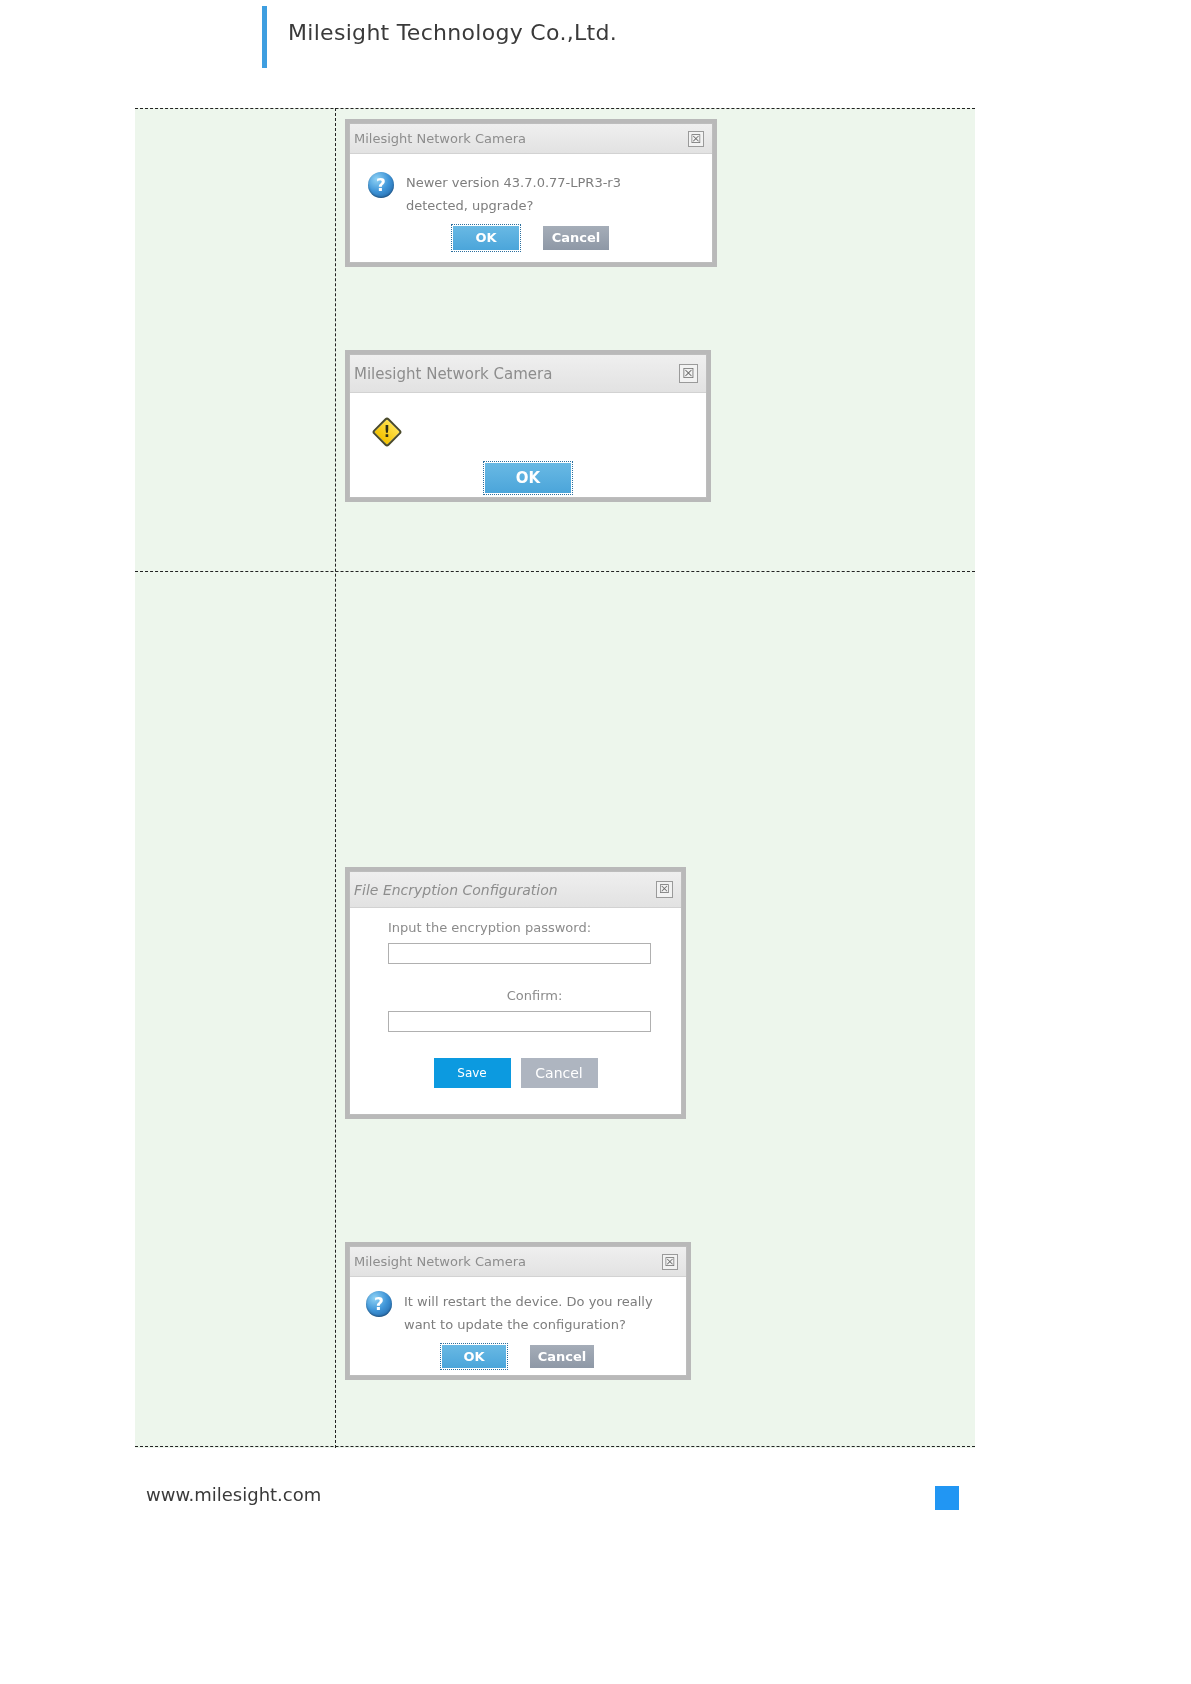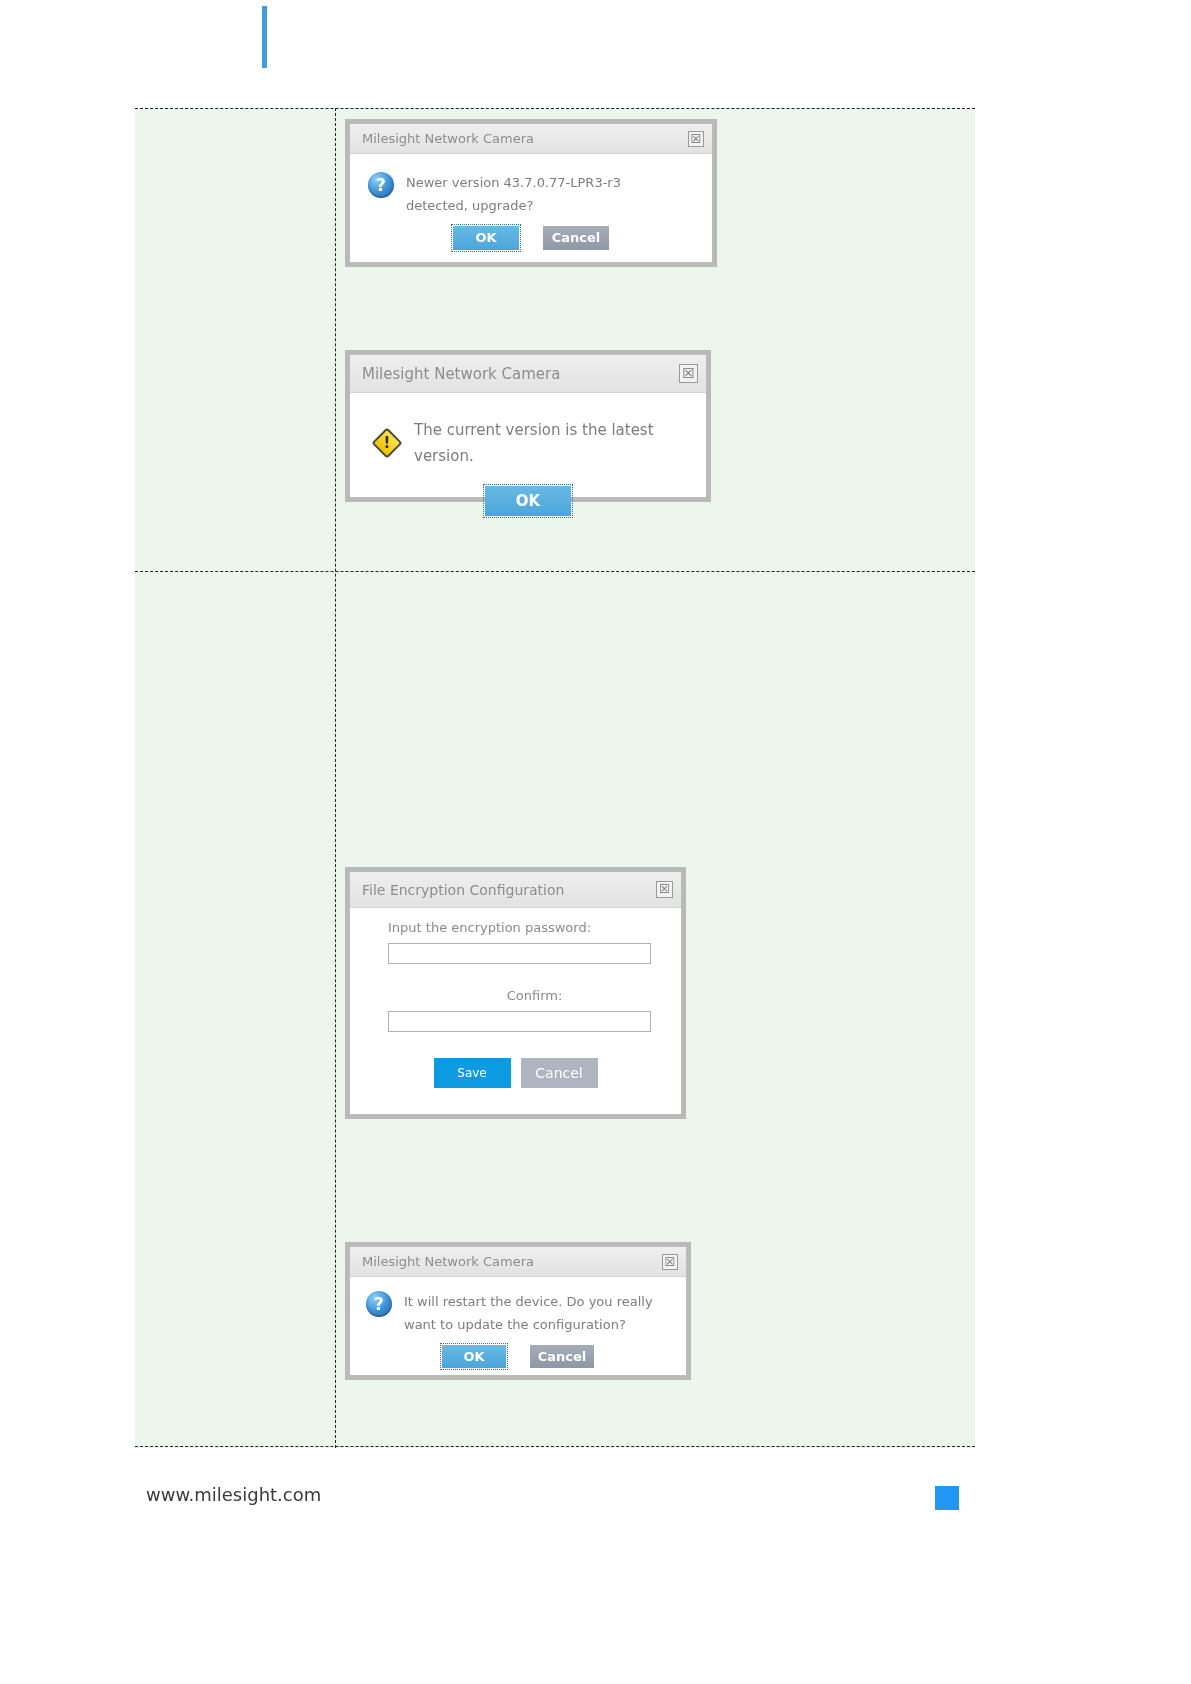--- a/index.html
+++ b/index.html
@@ -123,21 +123,21 @@
     box-shadow: 0 0 0 4px #b9b9b9;
     box-sizing: border-box;
   }
   .dlg-titlebar {
     height: 30px;
     background: linear-gradient(to bottom, #efefef 0%, #e2e2e2 100%);
     border-bottom: 1px solid #d2d2d2;
     display: flex;
     align-items: center;
     justify-content: space-between;
-    padding: 0 8px 0 12px;
+    padding: 0 8px 0 4px;
     box-sizing: border-box;
   }
   .dlg-title {
     font-size: 13px;
     color: #8d8d8d;
     white-space: nowrap;
     font-family: "DejaVu Sans", sans-serif;
   }
   .dlg-close {
     width: 16px; height: 16px;
@@ -275,20 +275,21 @@
     left: 935px; top: 1486px;
     width: 24px; height: 24px;
     background: #2196f3;
   }
 </style>
 </head>
 <body>
 
 <div class="page-header">
   <div class="logo-bar"></div>
+  <div class="company-name">Milesight Technology Co.,Ltd.</div>
 </div>
 
 <div class="content-panel"></div>
 
 <div class="guide guide-h-top"></div>
 <div class="guide guide-h-mid"></div>
 <div class="guide guide-h-bot"></div>
 <div class="guide guide-v"></div>
 
 <div class="dialog" style="left:349px; top:123px; width:364px; height:140px;">
@@ -312,31 +313,30 @@
   <div class="dlg-titlebar" style="height:38px;">
     <span class="dlg-title" style="font-size:15px;">Milesight Network Camera</span>
     <span class="dlg-close" style="width:19px;height:19px;line-height:17px;font-size:14px;">☒</span>
   </div>
   <div class="dlg-body">
     <div class="msg-row" style="padding:24px 18px 0 22px; align-items:center;">
       <div class="icon-warning">
         <div class="wdiamond"></div>
         <div class="wbang">!</div>
       </div>
-      <div class="msg-text" style="font-size:15px;">The current version is the latest version.</div>
     </div>
     <div class="btn-row" style="padding-top:16px;">
       <div class="btn btn-ok" style="width:86px;height:30px;line-height:30px;font-size:15px;">OK</div>
     </div>
   </div>
 </div>
 
 <div class="dialog" style="left:349px; top:871px; width:333px; height:244px;">
   <div class="dlg-titlebar" style="height:36px;">
-    <span class="dlg-title" style="font-size:14px;">File Encryption Configuration</span>
+    <span class="dlg-title" style="font-size:14px;font-style:italic;">File Encryption Configuration</span>
     <span class="dlg-close" style="width:17px;height:17px;line-height:15px;">☒</span>
   </div>
   <div class="dlg-body" style="padding:12px 0 0 38px;">
     <div class="field-label">Input the encryption password:</div>
     <input class="text-input" type="password" style="margin-top: 8px;" placeholder="">
     <div class="field-label" style="margin-top:24px;text-align:center;">Confirm:</div>
     <input class="text-input" type="password" style="margin-top: 8px;" placeholder="">
     <div class="btn-row" style="padding-top:26px; padding-right:38px; gap:10px;">
       <div class="btn btn-save" style="width:77px;height:30px;line-height:30px;font-weight:normal;font-size:12px;">Save</div>
       <div class="btn btn-cancel-flat" style="width:77px;height:30px;line-height:30px;font-weight:normal;font-size:14px;">Cancel</div>

